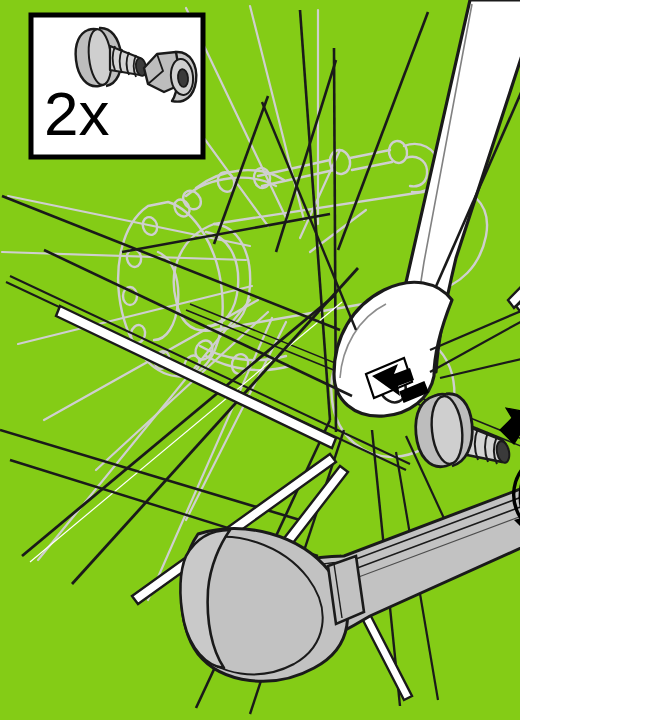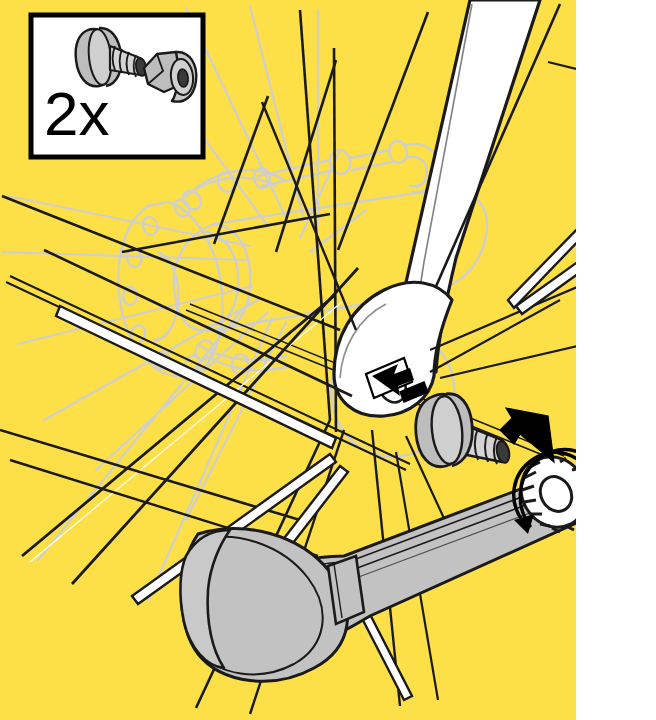--- a/index.html
+++ b/index.html
@@ -6,23 +6,23 @@
   html, body {
     margin: 0;
     padding: 0;
     background: #ffffff;
   }
   body {
     font-family: "Liberation Sans", sans-serif;
   }
   #stage {
     position: relative;
-    width: 576px;
+    width: 520px;
     height: 720px;
-    background: #fde047;
+    background: #84cc16;
     overflow: hidden;
   }
   #stage svg {
     position: absolute;
     top: 0;
     left: 0;
     display: block;
   }
   .qty-text {
     font-family: "Liberation Sans", sans-serif;

